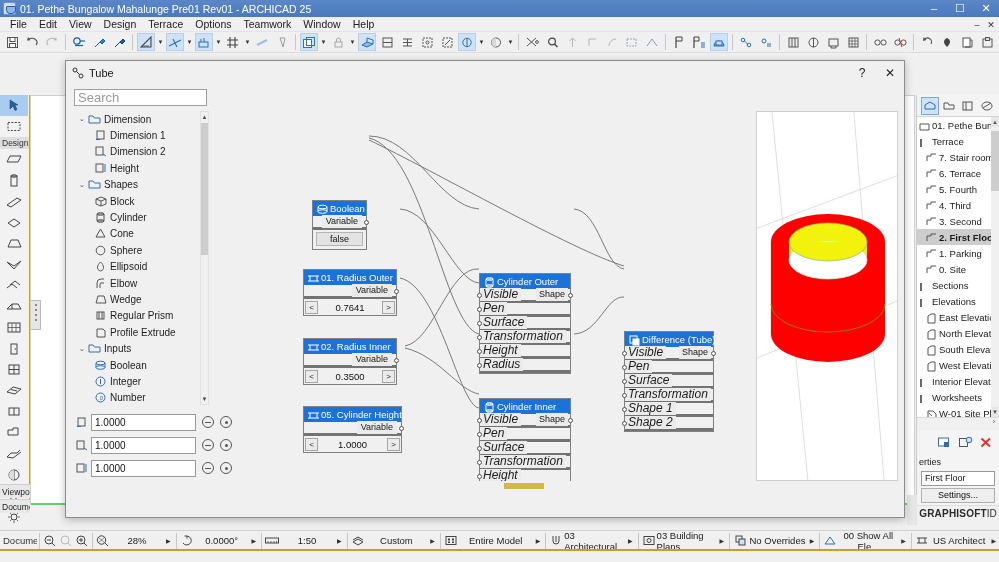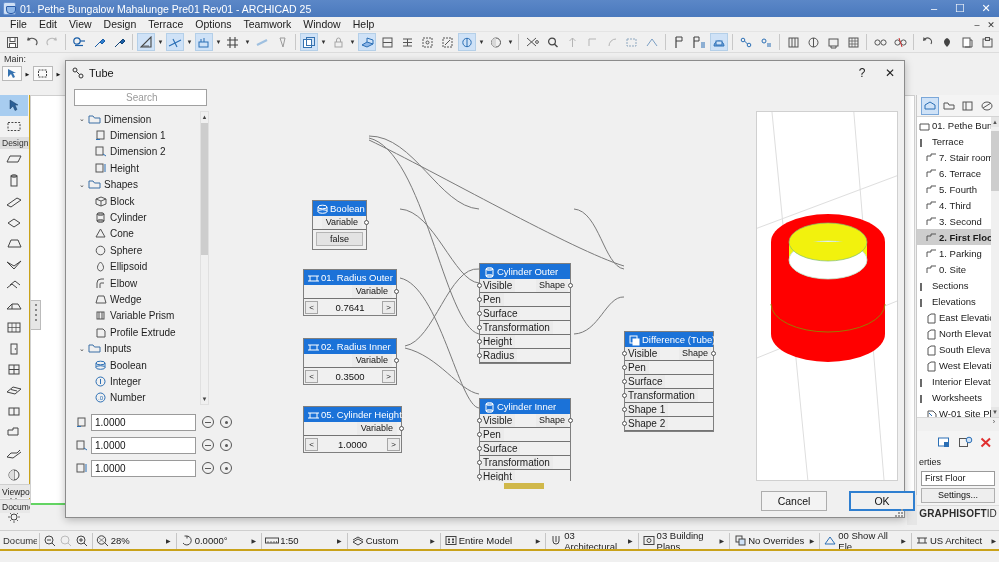--- a/index.html
+++ b/index.html
@@ -134,21 +134,21 @@
     position:absolute; left:907px; top:495px; width:10px; height:30px; background:#e6e6e6;
   }
 
   
   .statusbar {
     position:absolute; left:0; top:530px; width:999px; height:20px;
     background:#f0f0f0; display:flex; align-items:center; border-top:1px solid #cfcfcf;
   }
   .sbtab { font-size:9.5px; color:#333; padding:0 3px; overflow:hidden; white-space:nowrap;}
   .sbsep { width:1px; height:16px; background:#c6c6c6; margin:0 2px; flex:none;}
-  .sbval { font-size:9.5px; color:#1a1a1a; }
+  .sbval { font-size:9.5px; color:#1a1a1a; text-align:center; }
   .sbarr { font-size:6px; color:#333; padding:0 3px;}
   .sbicon { width:16px; height:16px; display:flex; align-items:center; justify-content:center; flex:none;}
   .statusbar2 {
     position:absolute; left:0; top:550px; width:999px; height:12px; background:#f0f0f0;
     border-top:1px solid #c9a21a;
   }
   .goldline { position:absolute; left:0; top:549px; width:999px; height:2px; background:#c9a21a; }
 
   
   .dialog {
@@ -160,21 +160,21 @@
   .dlgtitle .dtxt { font-size:11px; color:#151515;}
   .dlgtitle .dbtns { position:absolute; right:0; top:0; height:24px; display:flex;}
   .dlgtitle .dbtn { width:28px; height:24px; display:flex; align-items:center; justify-content:center; font-size:12px; color:#222;}
 
   .dlgbody { position:absolute; left:0; top:24px; width:840px; height:400px; }
 
   .searchbox {
     position:absolute; left:8px; top:4px; width:133px; height:17px;
     border:1px solid #a0a0a0; background:#fff; display:flex; align-items:center; padding-left:3px;
   }
-  .searchbox span { font-size:10px; color:#9a9a9a;margin-left:48px; }
+  .searchbox span { font-size:13px; color:#9a9a9a; }
 
   .tree {
     position:absolute; left:8px; top:26px; width:133px; height:294px;
     background:#f0f0f0; overflow:hidden;
   }
   .titem { display:flex; align-items:center; height:16.4px; font-size:10px; color:#1d1d1d; white-space:nowrap;}
   .titem .chev { width:12px; text-align:center; font-size:7px; color:#444; flex:none;}
   .titem .tic { width:13px; height:13px; margin-right:3px; flex:none; display:flex; align-items:center; justify-content:center;}
   .titem.grp { padding-left:2px; }
   .titem.child { padding-left:20px; }
@@ -220,23 +220,23 @@
     position:absolute; border:1px solid #7f7f7f; background:#f0f0f0;
     font-size:9.5px; color:#151515;
   }
   .node .nhead {
     height:15px; background:#1b72d8; color:#fff; display:flex; align-items:center;
     padding-left:3px; font-size:9.5px; white-space:nowrap;
   }
   .node .nhead .hic { width:11px; height:11px; margin-right:3px; flex:none;}
   .node .nrow {
     height:14px; display:flex; align-items:center; position:relative;
-    border-bottom:1px solid #737373;
-  }
-  .node .nrow .lbl { background:#ebebeb; height:13px; line-height:13px; padding:0 3px; font-size:10px; color:#1b1b1b; white-space:nowrap;}
+    border-bottom:3px solid #737373;
+  }
+  .node .nrow .lbl { background:#ebebeb; height:13px; line-height:13px; padding:0 3px; font-size:12px; color:#1b1b1b; white-space:nowrap;font-style:italic;}
   .node .nrow .rlbl { position:absolute; right:2px; background:#ebebeb; height:13px; line-height:13px; padding:0 3px; font-size:9px;}
   .node .spin { height:16px; display:flex; align-items:center; justify-content:space-between; background:#f0f0f0; padding:1px;}
   .node .spin .sb { width:13px; height:13px; border:1px solid #a6a6a6; background:#ebebeb; font-size:8px; display:flex; align-items:center; justify-content:center; color:#222;}
   .node .spin .sv { flex:1; text-align:center; font-size:9.5px; color:#111;}
   .node .valrow { height:14px; display:flex; align-items:center; justify-content:center; background:#e3e3e3; border:1px solid #b5b5b5; margin:2px 3px 3px 3px; font-size:9px;}
   .node .nrow .varlbl { position:absolute; right:4px; background:#ebebeb; height:13px; line-height:13px; padding:0 4px; font-size:9px;}
   .port { position:absolute; width:5px; height:5px; border:1px solid #555; border-radius:50%; background:#fff;}
   .portL { left:-3px; }
   .portR { right:-3px; }
 
@@ -538,37 +538,20 @@
         </svg>
     </div>
     <div class="tbtn">
       <svg width="13" height="13" viewBox="0 0 13 13">
           <rect x="2" y="3" width="9" height="8" fill="none" stroke="#555"></rect>
           <rect x="4.5" y="1.5" width="4" height="3" fill="#ddd" stroke="#555"></rect>
         </svg>
     </div>
   </div>
 
-  <div class="maintop">
-    <div class="lbl">Main:</div>
-    <div class="row">
-      <div class="mbtn">
-        <svg width="13" height="11" viewBox="0 0 13 11">
-            <path d="M2 1 L2 9 L5 6 L7 10 L9 9 L7 5 L10 5 Z" fill="#3572b0"></path>
-          </svg>
-      </div>
-      <div class="marr">▶</div>
-      <div class="mbtn">
-        <svg width="13" height="11" viewBox="0 0 13 11">
-            <rect x="1.5" y="2" width="8" height="7" fill="none" stroke="#444" stroke-dasharray="2 1"></rect>
-          </svg>
-      </div>
-      <div class="marr">▶</div>
-    </div>
-  </div>
 
   <div class="toolbox">
     <div class="tool sel">
       <svg width="14" height="13" viewBox="0 0 14 13">
           <path d="M3 1 L3 10 L6 7 L8 11.5 L10 10.5 L8 6 L11 6 Z" fill="#2b5f96" stroke="#1b3f66" stroke-width=".5"></path>
         </svg>
     </div>
     <div class="tool">
       <svg width="16" height="13" viewBox="0 0 16 13">
           <rect x="2" y="2.5" width="12" height="8" fill="none" stroke="#444" stroke-dasharray="2 1.4"></rect>
@@ -1117,21 +1100,21 @@
             </span>
             <span>Wedge</span>
           </div>
           <div class="titem child">
             <span class="tic">
               <svg width="13" height="13" viewBox="0 0 13 13">
                 <rect x="3" y="3" width="7" height="7" stroke="#555" fill="none" stroke-width="1"></rect>
                 <path d="M5 3 v7 M8 3 v7" stroke="#555" fill="none" stroke-width="1"></path>
               </svg>
             </span>
-            <span>Variable Prism</span>
+            <span>Regular Prism</span>
           </div>
           <div class="titem child">
             <span class="tic">
               <svg width="13" height="13" viewBox="0 0 13 13">
                 <path d="M3 3 h6 l2 2 v6 h-8 Z" stroke="#555" fill="none" stroke-width="1"></path>
               </svg>
             </span>
             <span>Profile Extrude</span>
           </div>
           <div class="titem grp">
@@ -1261,21 +1244,21 @@
               <div class="nrow">
                 <span class="varlbl">Variable</span>
                 <span class="port portR" style="top: 4px;"></span>
               </div>
               <div class="spin">
                 <span class="sb">&lt;</span>
                 <span class="sv">1.0000</span>
                 <span class="sb">&gt;</span>
               </div>
             </div>
-            <div class="node" style="left: 205px; top: 152px; width: 92px;">
+            <div class="node" style="left: 205px; top: 162px; width: 92px;">
               <div class="nhead">
                 <span class="hic"><svg width="13" height="13" viewBox="0 0 13 13">
                     <path d="M3 3 h7 v7 h-7 Z" stroke="#ffffff" fill="none" stroke-width="1"></path>
                     <ellipse cx="6.5" cy="3" rx="3.5" ry="1.3" stroke="#ffffff" fill="none" stroke-width="1"></ellipse>
                     <ellipse cx="6.5" cy="10" rx="3.5" ry="1.3" stroke="#ffffff" fill="none" stroke-width="1"></ellipse>
                   </svg></span>
                 <span>Cylinder Outer</span>
               </div>
               <div class="nrow">
                 <span class="port portL" style="top: 4px;"></span>
@@ -1435,26 +1418,14 @@
               </svg>
             </span>
             <input type="text" value="1.0000" style="">
             <span class="rnd minus"></span>
             <span class="rnd plus"></span>
           </div>
         </div>
 
     </div>
 
-    <div class="dlgfooter">
-      <div class="dbtnwide" style="left:695px">Cancel</div>
-      <div class="dbtnwide primary" style="left:783px">OK</div>
-      <div class="resizegrip">
-        <i style="left:7px;top:1px"></i>
-          <i style="left:4px;top:4px"></i>
-          <i style="left:7px;top:4px"></i>
-        <i style="left:1px;top:7px"></i>
-          <i style="left:4px;top:7px"></i>
-          <i style="left:7px;top:7px"></i>
-      </div>
-    </div>
   </div>
 </div>
 
 </body></html>

